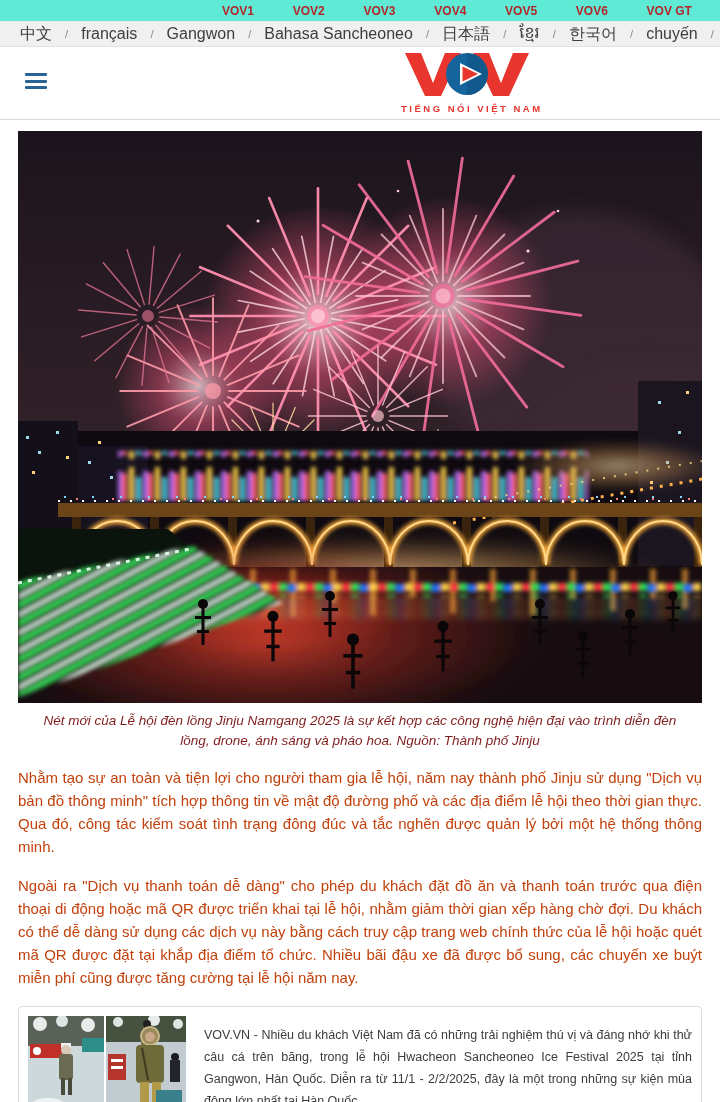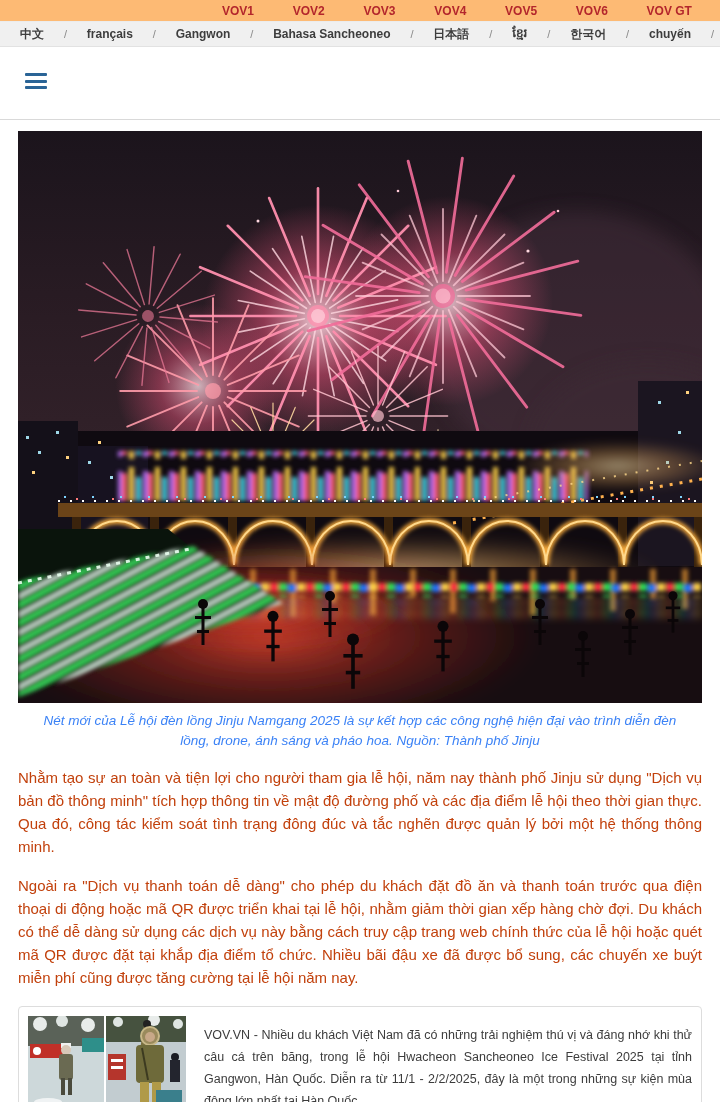--- a/index.html
+++ b/index.html
@@ -4,40 +4,40 @@
 <style>
   * { margin:0; padding:0; box-sizing:border-box; }
   html,body { width:720px; }
   body {
     font-family:"Liberation Sans", sans-serif;
     background:#fff; color:#2f2f2f;
     width:720px; height:1102px; overflow:hidden; position:relative;
   }
   
   .topbar { height:22px; display:flex; align-items:center; justify-content:flex-end;
-            padding:0 28px 0 0; background:#fdba74; border-bottom:1px solid #ececec; }
+            padding:0 28px 0 0; background:#5eead4; border-bottom:1px solid #ececec; }
   .topbar .chan { width:470px; display:flex; justify-content:space-between; }
   .chan a { font-size:12px; font-weight:bold; color:#b3262c; text-decoration:none; cursor:pointer; }
   
   .langbar { height:25px; background:#f0f0f0; border-bottom:1px solid #e2e2e2;
              display:flex; align-items:center; justify-content:space-between; padding:0 6px 0 20px; }
-  .langbar .lng { font-size:12px; color:#3d3d3d; text-decoration:none; cursor:pointer; white-space:nowrap;font-weight:bold; }
+  .langbar .lng { font-size:16px; color:#3d3d3d; text-decoration:none; cursor:pointer; white-space:nowrap; }
   .langbar .sep { font-size:11px; color:#8a8a8a; }
   
   .header { height:73px; background:#fff; border-bottom:1px solid #d9d9d9; position:relative; }
   .burger { position:absolute; left:25px; top:26px; width:22px; height:16px; cursor:pointer;
             display:flex; flex-direction:column; justify-content:space-between; }
   .burger span { display:block; height:3px; background:#2a6496; border-radius:1px; }
   .logo { position:absolute; left:401px; top:4px; width:132px; text-align:center; cursor:pointer; }
   .tagline { margin-top:1px; font-size:9.5px; font-weight:bold; letter-spacing:2.5px; color:#e8352e; white-space:nowrap; }
   
   .main { padding:0 18px; }
   .hero { margin-top:11px; width:684px; height:572px; display:block; }
   .caption { margin:8px auto 5px; max-width:648px; text-align:center; font-style:italic;
-             font-size:13.5px; line-height:1.45; color:#3b82f6; }
+             font-size:13.5px; line-height:1.45; color:#7f1d1d; }
   .para { margin-top:16px; font-size:15px; line-height:23px; text-align:justify; color:#c2410c; }
   
   .related { margin-top:17px; border:1px solid #ddd; border-radius:4px; background:#fff;
              padding:9px; display:flex; gap:18px; cursor:pointer; }
   .thumb { width:158px; height:97px; flex:0 0 auto; display:block; }
   .rel-title { font-family:"Liberation Serif", serif; font-weight:bold; font-size:17.5px;
                color:#1d5a9e; line-height:1.2; margin-top:2px; }
   .rel-sum { margin-top:9px; font-size:12.5px; line-height:1.75; text-align:justify; color:#3c3c3c; }
 </style>
 </head>
@@ -72,20 +72,33 @@
   <span class="sep">/</span>
   <a class="lng">chuyến</a>
   <span class="sep">/</span>
 </div>
 
 <div class="header">
   <div class="burger">
     <span></span>
       <span></span>
       <span></span>
+  </div>
+  <div class="logo">
+    <svg width="128" height="47" viewBox="0 0 128 47">
+      <path d="M2 2 L18 2 L30 32 L42 2 L58 2 L38 45 L22 45 Z" fill="#e8352e"></path>
+      <path d="M70 2 L86 2 L98 32 L110 2 L126 2 L106 45 L90 45 Z" fill="#e8352e"></path>
+      <circle cx="64" cy="23" r="21" fill="#15649c"></circle>
+      <path d="M64 2 A21 21 0 0 1 64 44 Z" fill="#0e4f80" opacity="0.55"></path>
+      <g>
+        <polygon points="57,12 79,23 57,34" fill="#ffffff"></polygon>
+        <polygon points="59.5,15.5 75,23 59.5,30.5" fill="#e8352e"></polygon>
+      </g>
+    </svg>
+    <div class="tagline">TIẾNG NÓI VIỆT NAM</div>
   </div>
 </div>
 
 <div class="main">
 
   <svg class="hero" viewBox="0 0 684 572" preserveAspectRatio="none" role="img">
     <defs>
       <linearGradient id="sky" x1="0" y1="0" x2="0" y2="1">
         <stop offset="0" stop-color="#1b141c"></stop>
           <stop offset="0.55" stop-color="#2a1c24"></stop>

